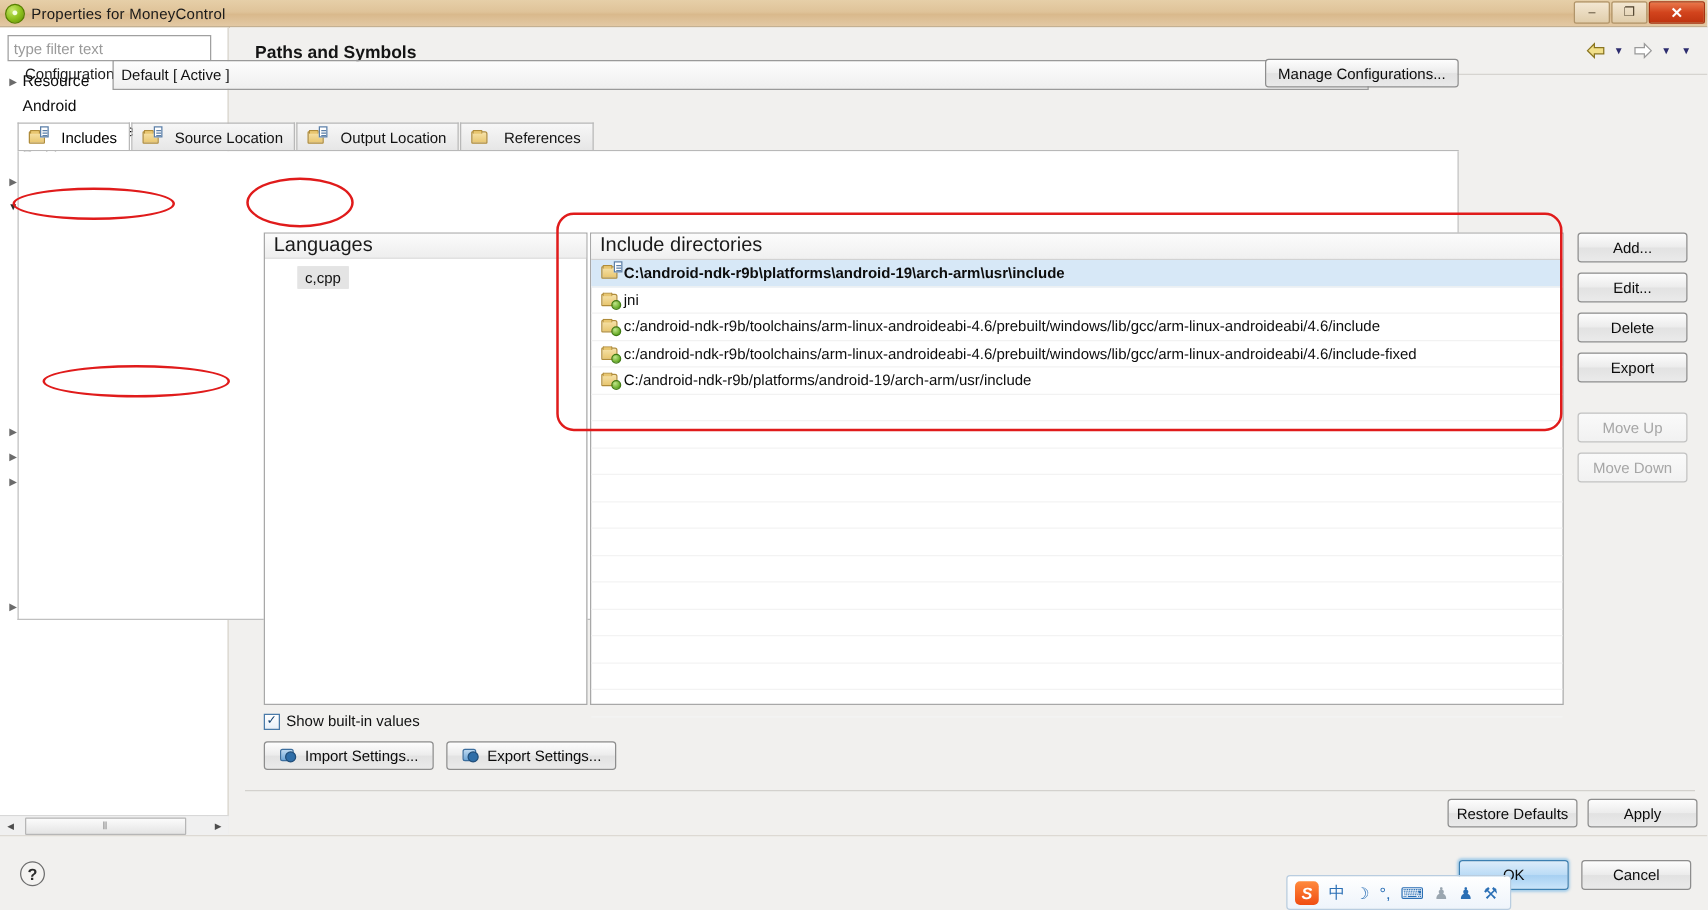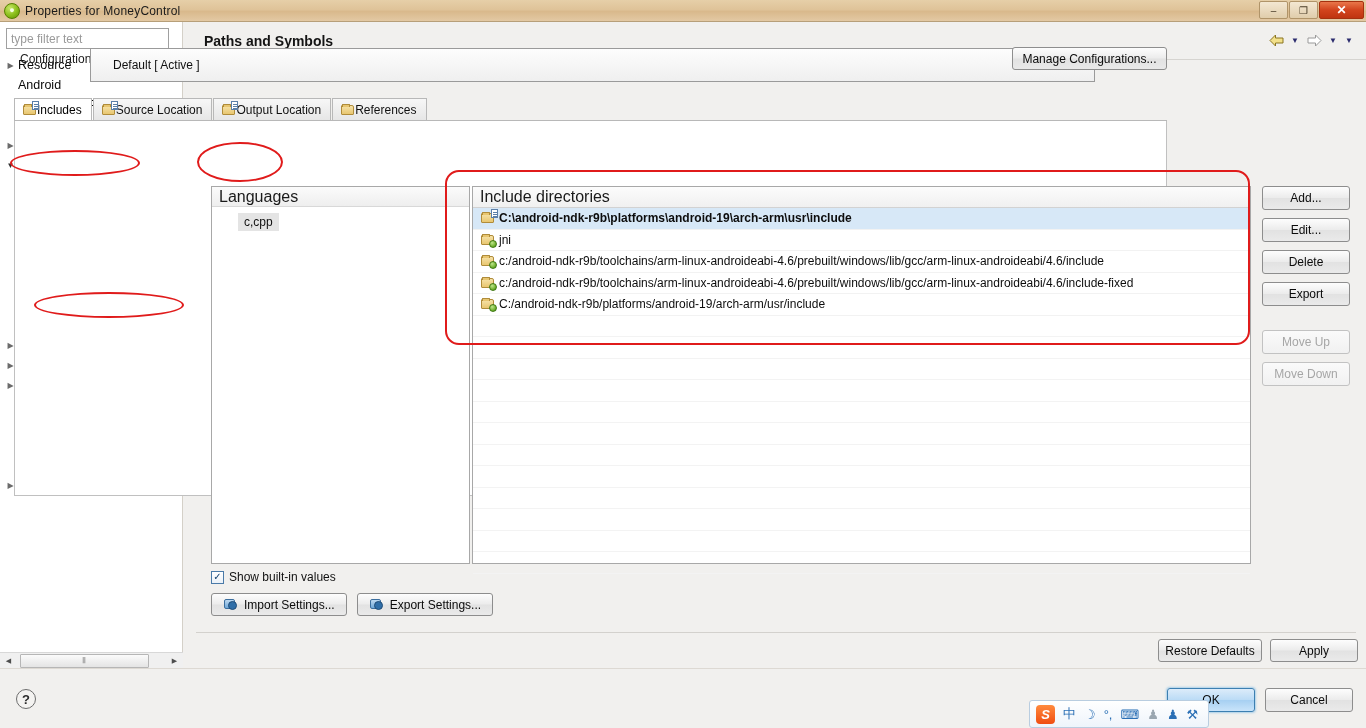--- a/index.html
+++ b/index.html
@@ -101,44 +101,44 @@
     font-size: 14px; font-weight: bold; color: #141414;
   }
   .navbtns { position: absolute; right: 10px; top: 8px; display: flex; align-items: center; gap: 2px; }
   .nav-ico { width: 20px; height: 20px; display: flex; align-items: center; justify-content: center; }
   .chev { width: 14px; height: 20px; display: flex; align-items: center; justify-content: center;
           font-size: 8px; color: #2c2c6e; }
 
   
   .conf-label { position: absolute; left: 20px; top: 52px; font-size: 12px; color: #1a1a1a; }
   .conf-combo {
-    position: absolute; left: 90px; top: 48px; width: 1005px; height: 34px;
+    position: absolute; left: 90px; top: 48px; width: 1005px; height: 24px;
     background: linear-gradient(to bottom,#fdfdfd,#efefef);
     border: 1px solid #9a9a9a; display: flex; align-items: center;
-    padding-left: 22px; font-size: 12px; color: #111;
+    padding-left: 6px; font-size: 12px; color: #111;
   }
   .conf-combo .arrow-box {
     position: absolute; right: 0; top: 0; width: 17px; height: 19px;
     display: flex; align-items: center; justify-content: center; font-size: 8px; color: #333;
   }
   .btn-manage {
     position: absolute; left: 1012px; top: 47px; width: 155px; height: 23px;
     background: linear-gradient(to bottom, #fdfdfd, #ececec 48%, #e2e2e2 52%, #e9e9e9);
     border: 1px solid #8e8e8e; border-radius: 3px;
     font-size: 12px; color: #0b0b0b; display: flex; align-items: center; justify-content: center;
   }
 
   
   .tabstrip {
     position: absolute; left: 14px; top: 99px; width: 1153px; height: 22px;
     border-bottom: 1px solid #b8b8b8;
     display: flex; align-items: flex-end;
   }
   .tab {
-    height: 22px; display: flex; align-items: center; gap: 0;
+    height: 22px; display: flex; align-items: center; gap: 12px;
     padding: 0 9px 0 7px; font-size: 12px; color: #111;
     background: linear-gradient(to bottom, #f7f7f7, #e6e6e6);
     border: 1px solid #b8b8b8; border-bottom: none; margin-right: 1px; text-align: right;
   }
   .tab.active { background: #ffffff; color: #000; }
   .tab-ico { width: 15px; height: 14px; flex: 0 0 15px; position: relative; }
 
   
   .group-area {
     position: absolute; left: 14px; top: 121px; width: 1153px; height: 375px;

